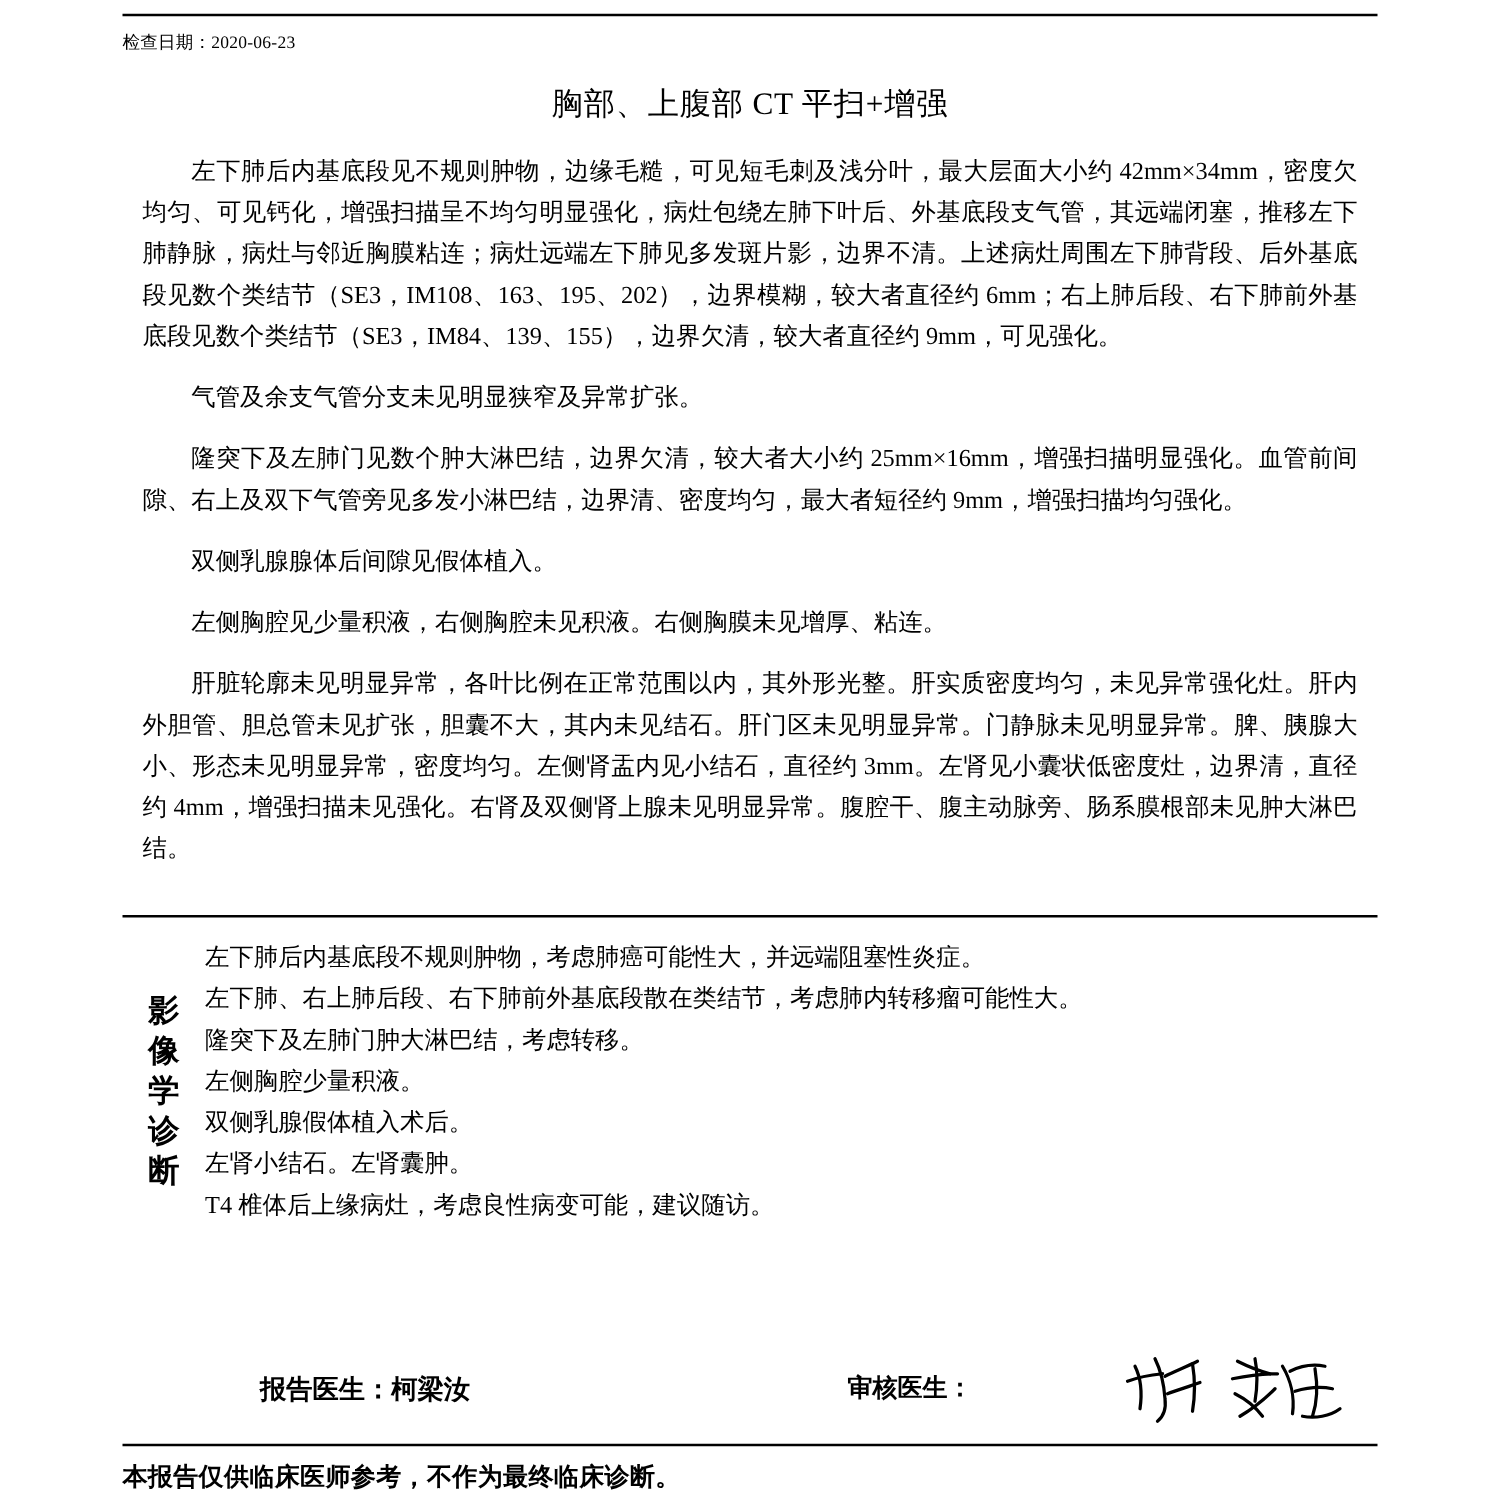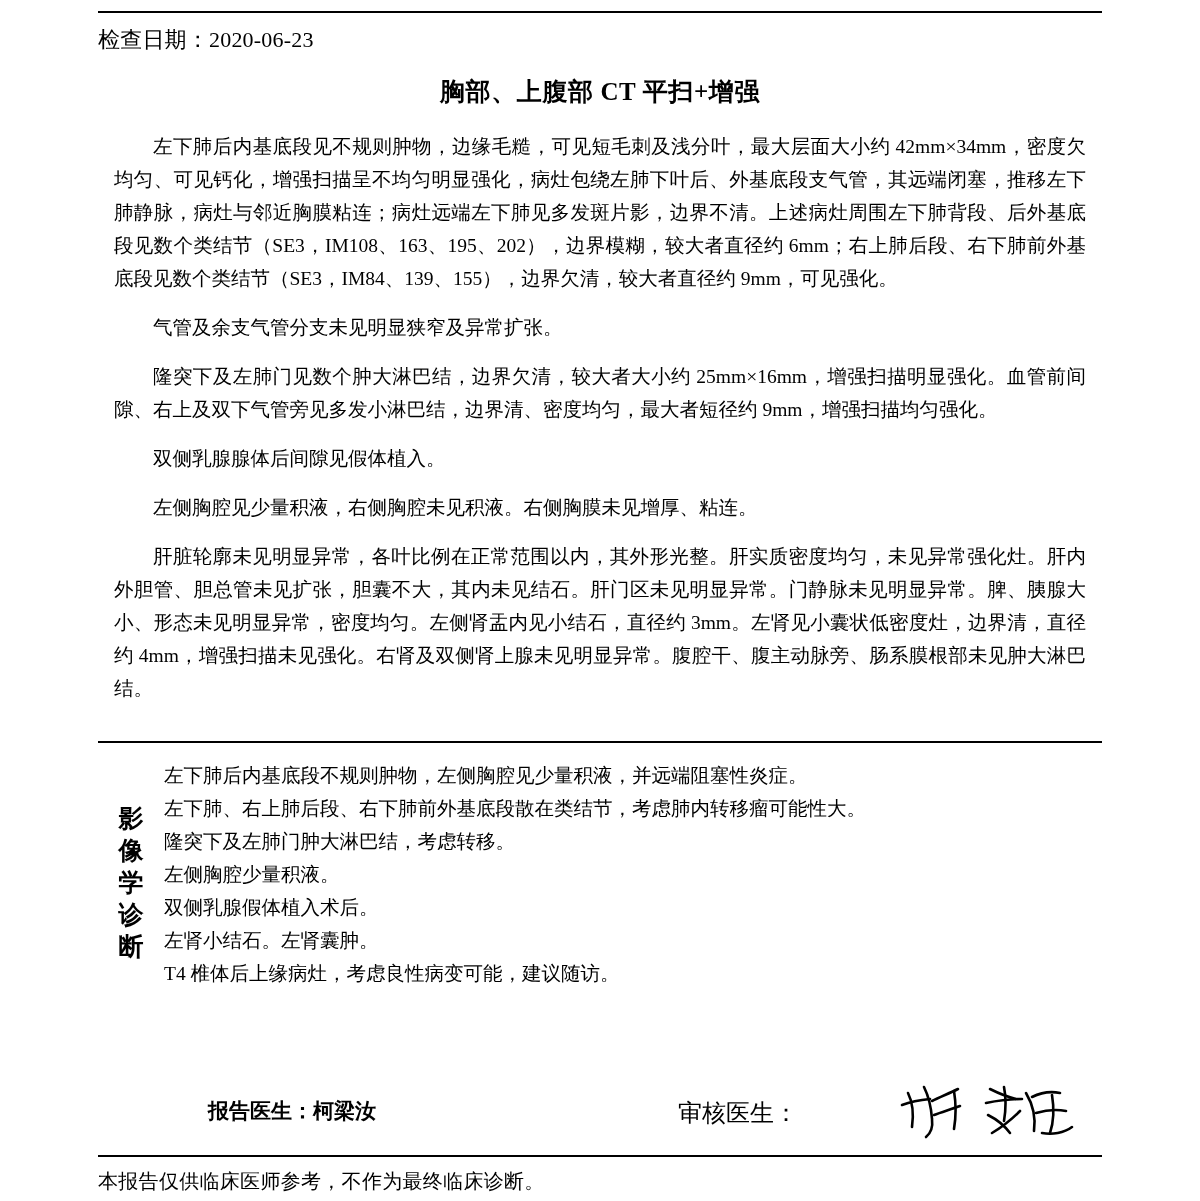--- a/index.html
+++ b/index.html
@@ -23,29 +23,29 @@
     padding: 0 98px;
   }
   .rule {
     border: 0;
     border-top: 2px solid #000;
     margin: 0;
     width: 1004px;
   }
   .rule-top { margin-top: 11px; }
   .exam-date {
-    font-size: 22px;
+    font-size: 14px;
     line-height: 1.2;
     margin-top: 14px;
     letter-spacing: 0.2px;
   }
   .doc-title {
     text-align: center;
     font-size: 25px;
-    font-weight: bold;
+    font-weight: normal;
     margin-top: 22px;
     letter-spacing: 0.6px;
   }
   .findings {
     margin-top: 22px;
     font-size: 19.5px;
     line-height: 33px;
     text-align: justify;
     text-justify: inter-ideograph;
   }
@@ -93,41 +93,41 @@
     position: absolute;
     left: 110px;
     top: 0;
     font-size: 21px;
     font-weight: bold;
   }
   .sig-reviewer {
     position: absolute;
     left: 580px;
     top: 0;
-    font-size: 24px;
-    font-weight: normal;
+    font-size: 20px;
+    font-weight: bold;
   }
   .sig-image {
     position: absolute;
     left: 800px;
     top: -22px;
     width: 180px;
     height: 72px;
   }
   .rule-bottom {
     position: absolute;
     left: 98px;
     top: 1144px;
   }
   .footer-note {
     position: absolute;
     left: 98px;
     top: 1157px;
     font-size: 20px;
-    font-weight: normal;
+    font-weight: bold;
     letter-spacing: 0.3px;
   }
 </style>
 </head>
 <body>
 
 <div class="page">
 
   <hr class="rule rule-top">
 
@@ -148,21 +148,21 @@
 
   <div class="diagnosis-block">
     <div class="diag-label">
       <span>影</span>
       <span>像</span>
       <span>学</span>
       <span>诊</span>
       <span>断</span>
     </div>
     <div class="diag-list">
-      <p>左下肺后内基底段不规则肿物，左侧胸腔见少量积液，并远端阻塞性炎症。</p>
+      <p>左下肺后内基底段不规则肿物，考虑肺癌可能性大，并远端阻塞性炎症。</p>
       <p>左下肺、右上肺后段、右下肺前外基底段散在类结节，考虑肺内转移瘤可能性大。</p>
       <p>隆突下及左肺门肿大淋巴结，考虑转移。</p>
       <p>左侧胸腔少量积液。</p>
       <p>双侧乳腺假体植入术后。</p>
       <p>左肾小结石。左肾囊肿。</p>
       <p>T4 椎体后上缘病灶，考虑良性病变可能，建议随访。</p>
     </div>
   </div>
 
   <div class="signatures">

